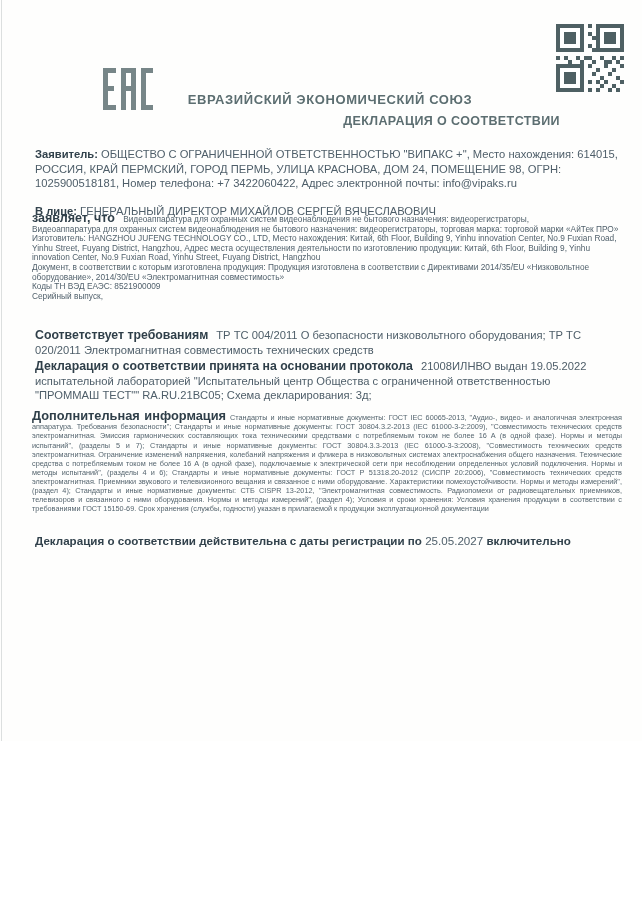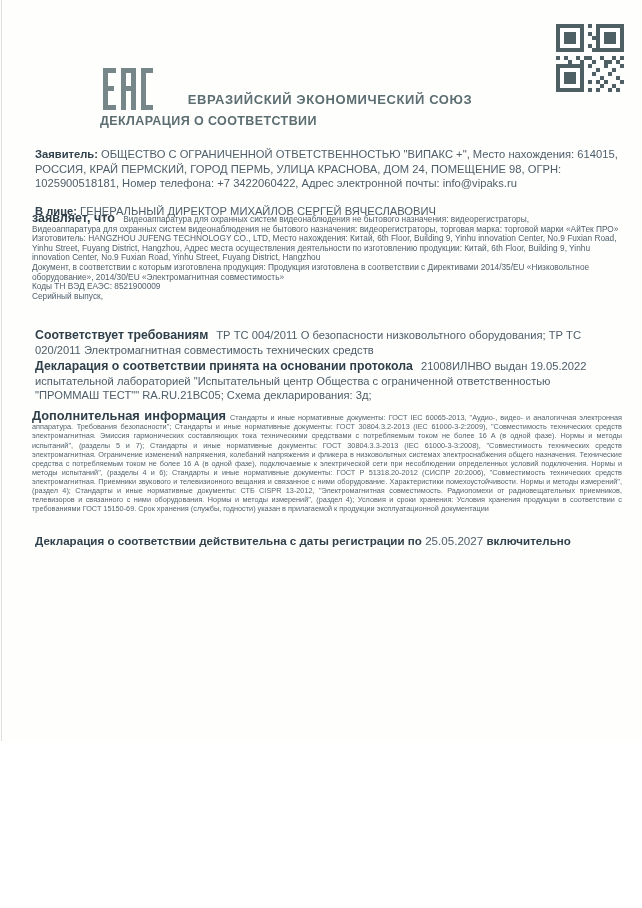--- a/index.html
+++ b/index.html
@@ -8,21 +8,21 @@
     position:relative; width:642px; height:741px; margin:0 auto;
     background:#fefefd; overflow:hidden;
     font-family:"Liberation Sans", sans-serif;
     color:#4a5a64;
   }
   .abs { position:absolute; }
   .b { font-weight:bold; color:#32424c;text-align:right; }
   
   .union-title { left:100px; top:92px; width:460px; text-align:center;
     font-size:13px; font-weight:bold; color:#5c6e71; letter-spacing:.6px; }
-  .doc-title { left:100px; top:114px; width:460px; text-align:left;
+  .doc-title { left:100px; top:114px; width:460px; text-align:right;
     font-size:12.5px; font-weight:bold; color:#5c6e71; letter-spacing:.4px; }
   .eac-logo { left:103px; top:68px; opacity:.85; }
   .qr { left:556px; top:24px; }
   
   .para { font-size:11.2px; line-height:14.4px; color:#4e5e69; }
   #applicant { left:35px; top:136px; width:584px; }
   #in-person { left:35px; top:193px; width:584px; }
   #declares  { left:32px; top:214px; width:592px; }
   .declare-label { font-size:12.5px; font-weight:bold; color:#2f3f49; margin-right:6px; }
   .sm { font-size:8.3px; line-height:9.6px; color:#51616c; }

